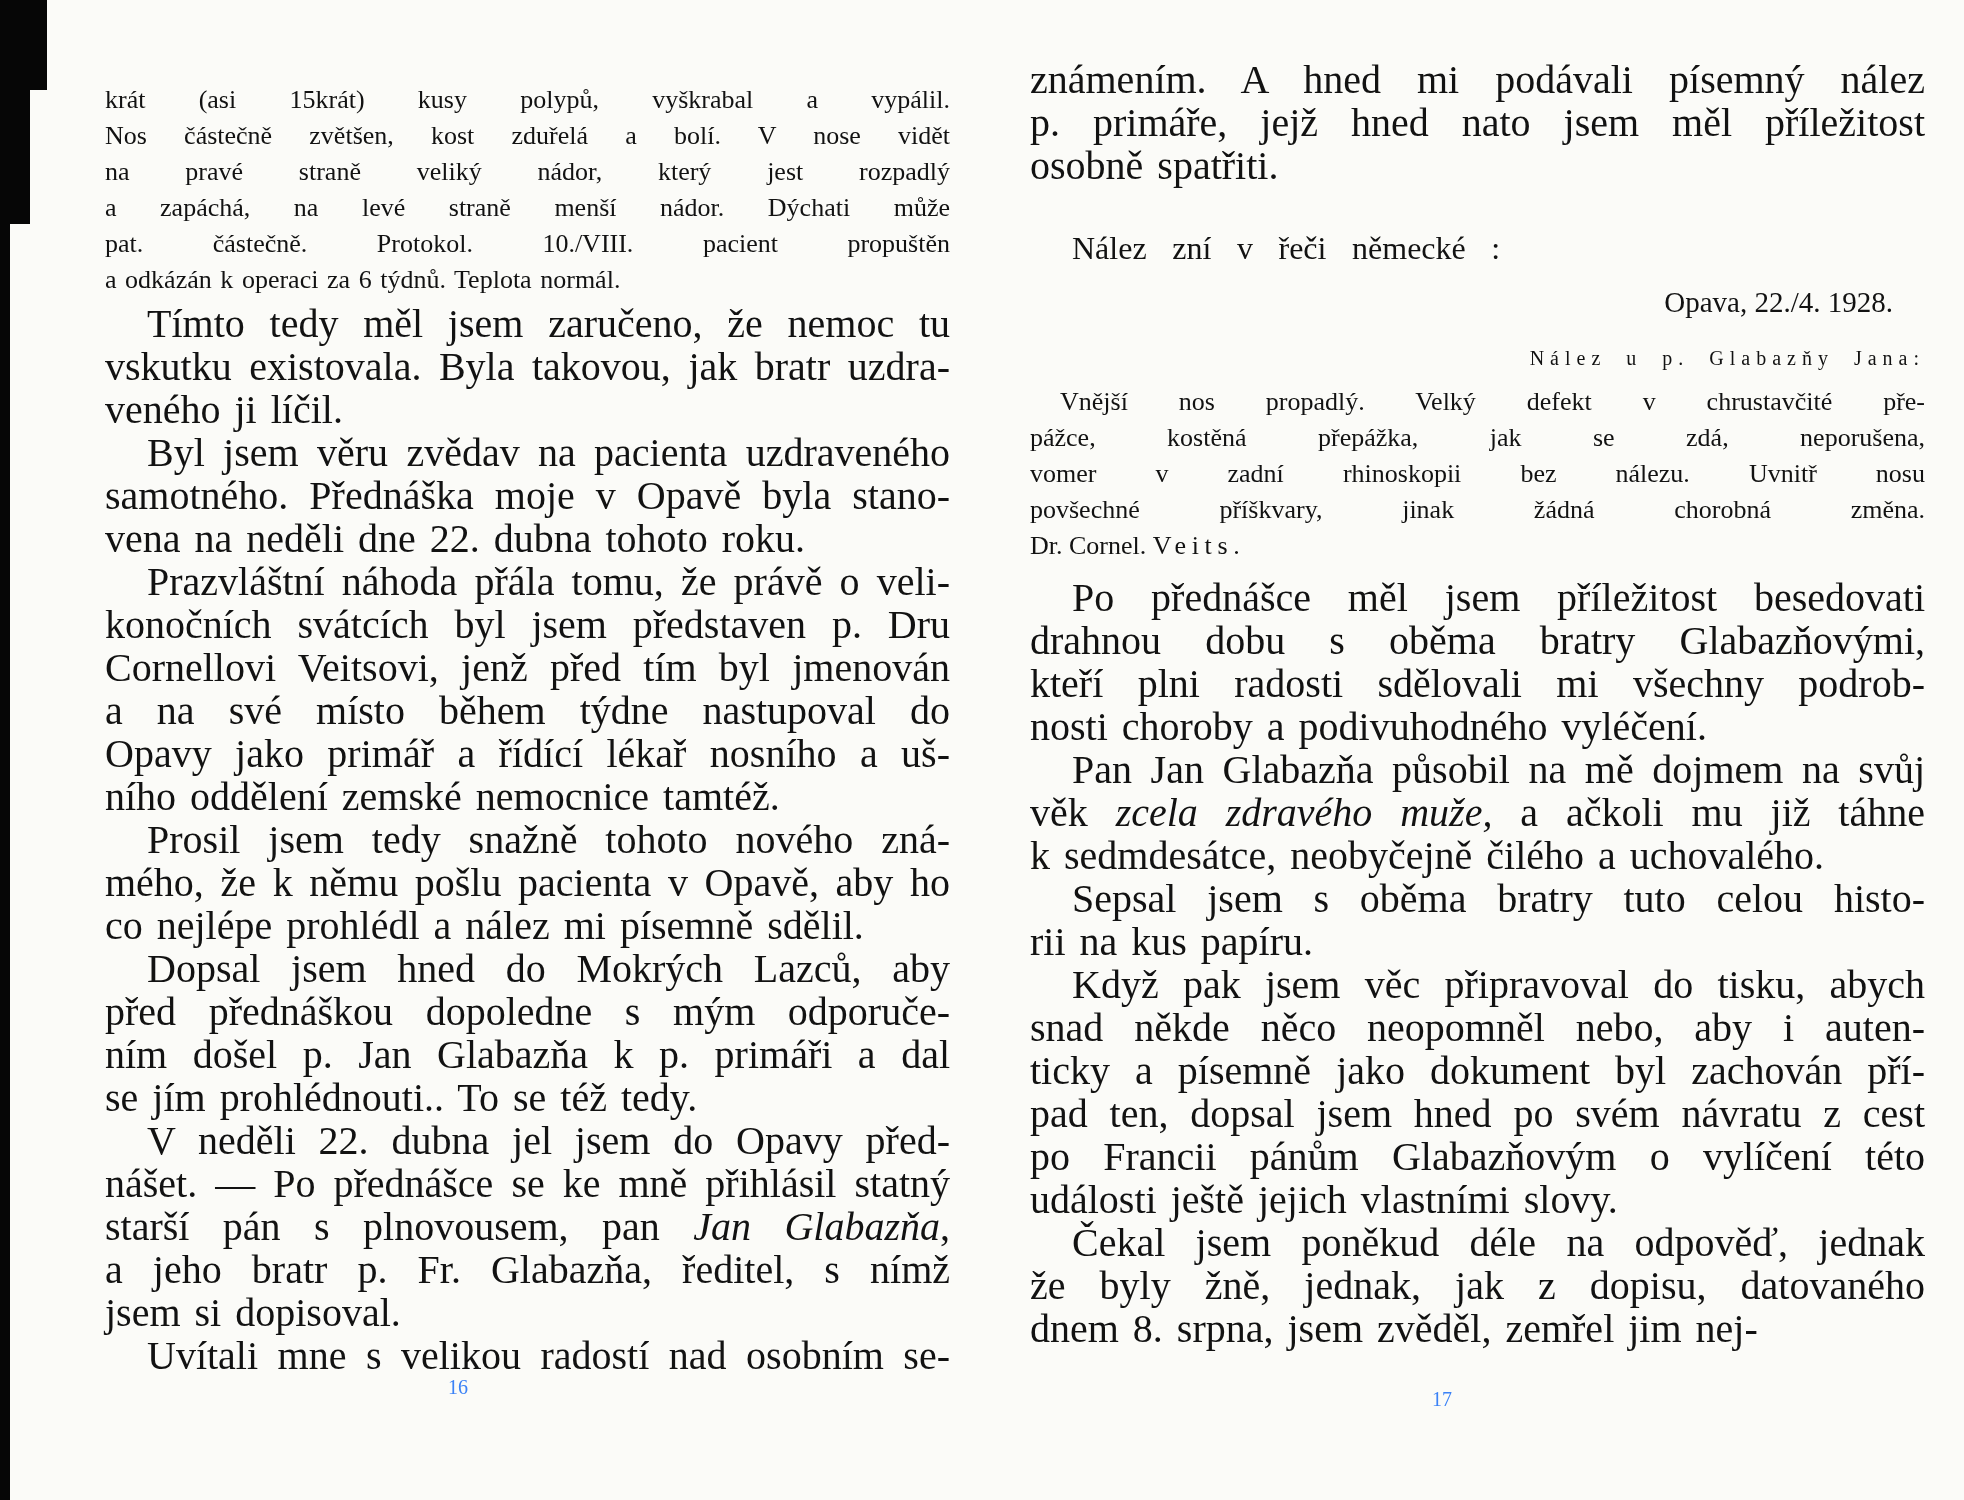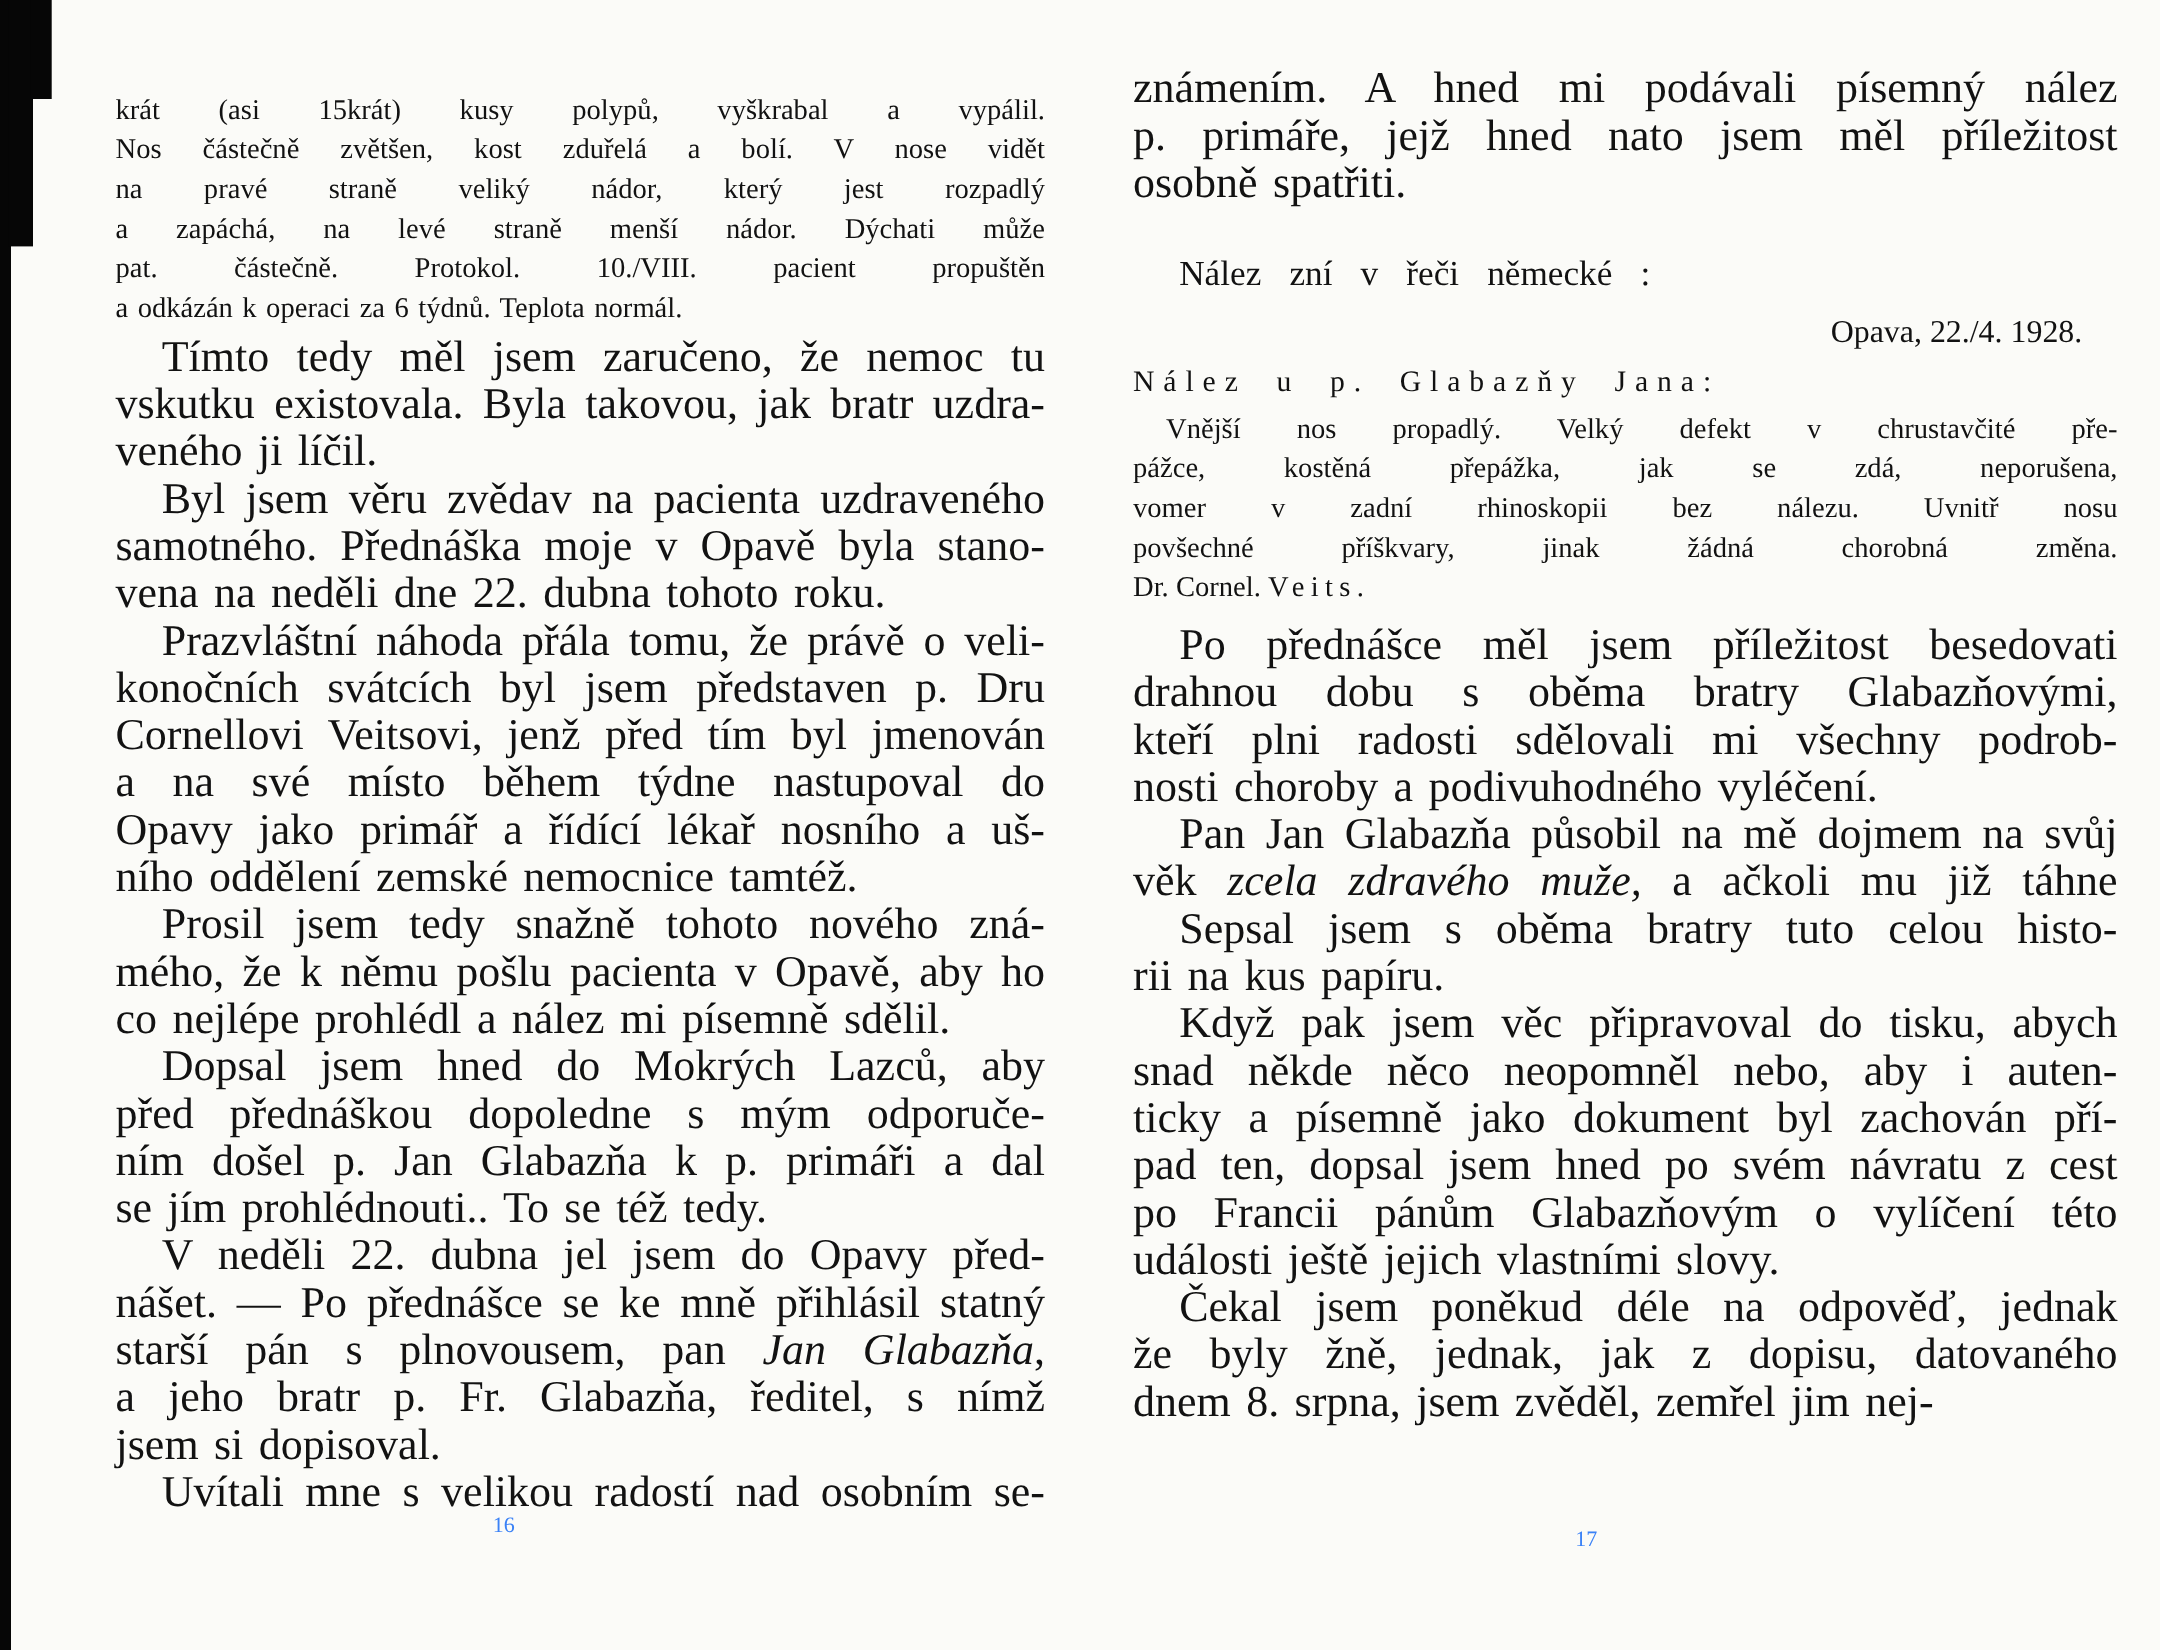--- a/index.html
+++ b/index.html
@@ -44,24 +44,24 @@
     font-size: 32px; line-height: 43px;
     margin-top: 40px; text-indent: 42px;
     word-spacing: 0.55em;
   }
   .dateline {
     font-size: 29px; line-height: 36px;
     text-align: right; padding-right: 32px;
     margin-top: 14px;
   }
   .heading {
-    font-size: 27px; line-height: 36px;
-    text-align: left;
+    font-size: 20px; line-height: 36px;
+    text-align: right;
     letter-spacing: 0.30em; word-spacing: 0.45em;
-    margin-top: 8px;
+    margin-top: 20px;
   }
   .report { margin-top: 8px; }
   .report .ex:first-child { text-indent: 30px; }
   .signature {
     font-size: 26px; line-height: 36px;
     text-align: left; padding-right: 22px;
   }
   .sig-name { letter-spacing: 0.22em; }
   .resume { margin-top: 12px; }
 
@@ -155,20 +155,21 @@
 
     <div class="resume">
       <div class="ln ind">Po přednášce měl jsem příležitost besedovati</div>
       <div class="ln">drahnou dobu s oběma bratry Glabazňovými,</div>
       <div class="ln">kteří plni radosti sdělovali mi všechny podrob-</div>
       <div class="ln last">nosti choroby a podivuhodného vyléčení.</div>
     </div>
     <div>
       <div class="ln ind">Pan Jan Glabazňa působil na mě dojmem na svůj</div>
       <div class="ln"><span>věk </span><i>zcela zdravého muže,</i><span> a ačkoli mu již táhne</span></div>
+      <div class="ln last">k sedmdesátce, neobyčejně čilého a uchovalého.</div>
     </div>
     <div>
       <div class="ln ind">Sepsal jsem s oběma bratry tuto celou histo-</div>
       <div class="ln last">rii na kus papíru.</div>
     </div>
     <div>
       <div class="ln ind">Když pak jsem věc připravoval do tisku, abych</div>
       <div class="ln">snad někde něco neopomněl nebo, aby i auten-</div>
       <div class="ln">ticky a písemně jako dokument byl zachován pří-</div>
       <div class="ln">pad ten, dopsal jsem hned po svém návratu z cest</div>

